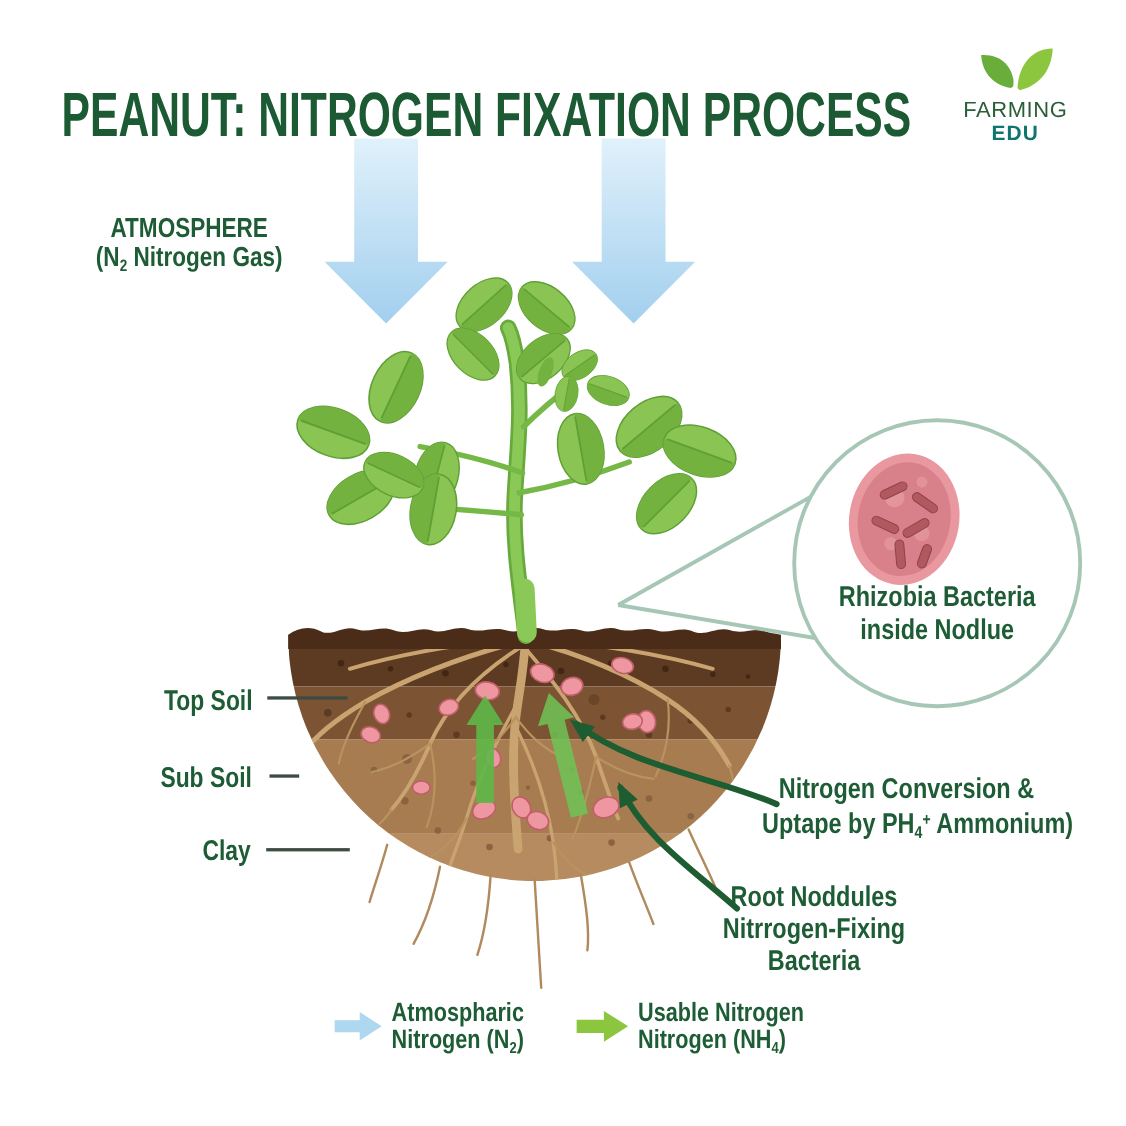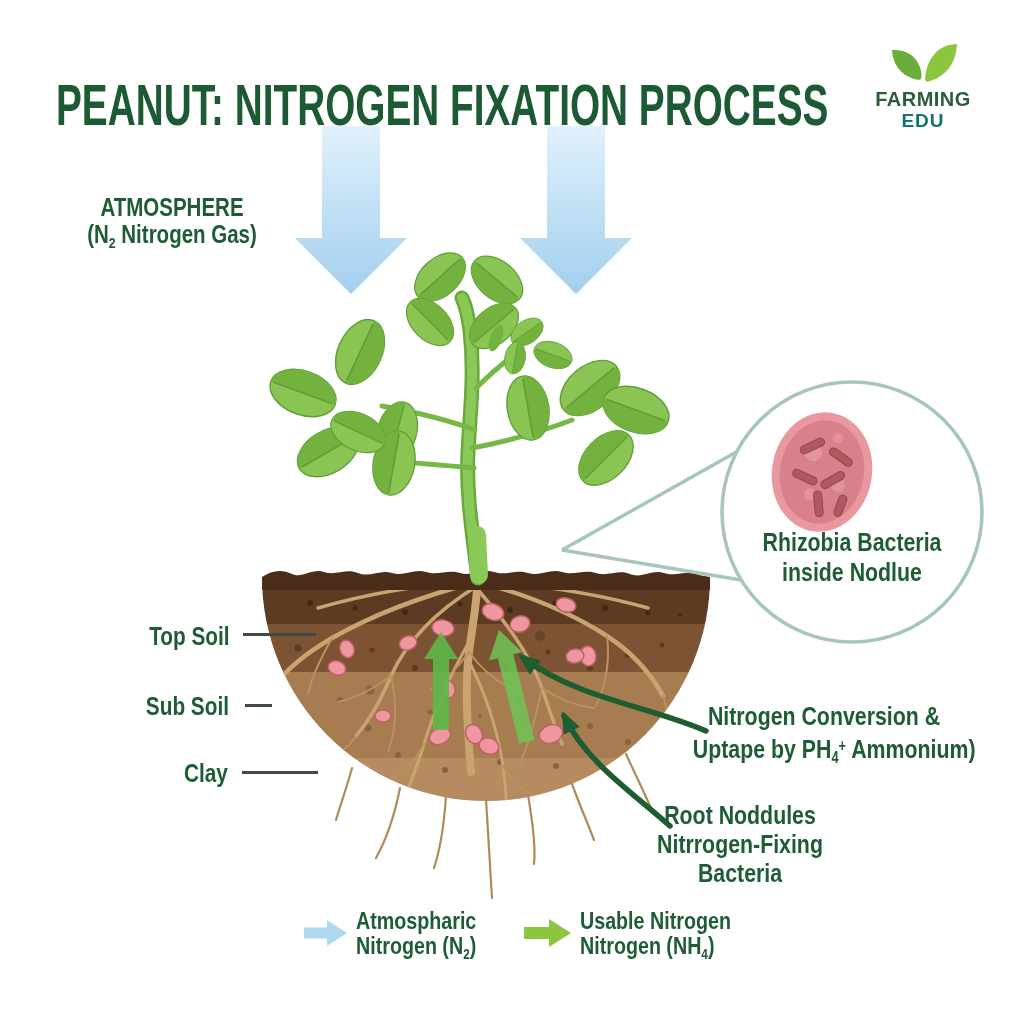--- a/index.html
+++ b/index.html
@@ -8,21 +8,21 @@
   #art{position:absolute;left:0;top:0;}
   .lbl{position:absolute;font-weight:bold;color:#1d5c35;white-space:nowrap;}
   .cond{transform:scaleX(0.82);}
   .ctr{text-align:center;}
   .sb{font-size:0.6em;vertical-align:-0.32em;}
   .sp{font-size:0.6em;vertical-align:0.45em;}
   .leader{position:absolute;height:2.5px;background:#3d4b42;}
   .title{position:absolute;left:56px;top:72px;font-size:57px;font-weight:bold;color:#1b5a33;
          white-space:nowrap;transform:scaleX(0.68);transform-origin:left top;letter-spacing:0px;}
   .logo{position:absolute;left:858px;top:36px;width:130px;text-align:center;line-height:1;}
-  .logo .nm{font-size:20px;font-weight:bold;color:#2b5e38;letter-spacing:0.5px;margin-top:2px;}
+  .logo .nm{font-size:20px;font-weight:normal;color:#2b5e38;letter-spacing:0.5px;margin-top:2px;}
   .logo .ed{font-size:19px;font-weight:bold;color:#0f766e;letter-spacing:1px;margin-top:2px;}
   .atm{left:62px;top:194px;width:220px;font-size:25px;line-height:27px;transform-origin:center top;}
   .rhz{left:722px;top:527px;width:260px;font-size:26px;line-height:30px;transform-origin:center top;}
   .cnv{left:664px;top:702px;width:320px;font-size:26px;line-height:29px;transform-origin:center top;}
   .rnd{left:610px;top:801px;width:260px;font-size:26px;line-height:29px;transform-origin:center top;}
   .soilLbl{font-size:26px;transform:scaleX(0.8);transform-origin:right center;}
   .legend-text{font-size:24px;line-height:25px;transform-origin:left top;}
 </style>
 </head>
 <body>

